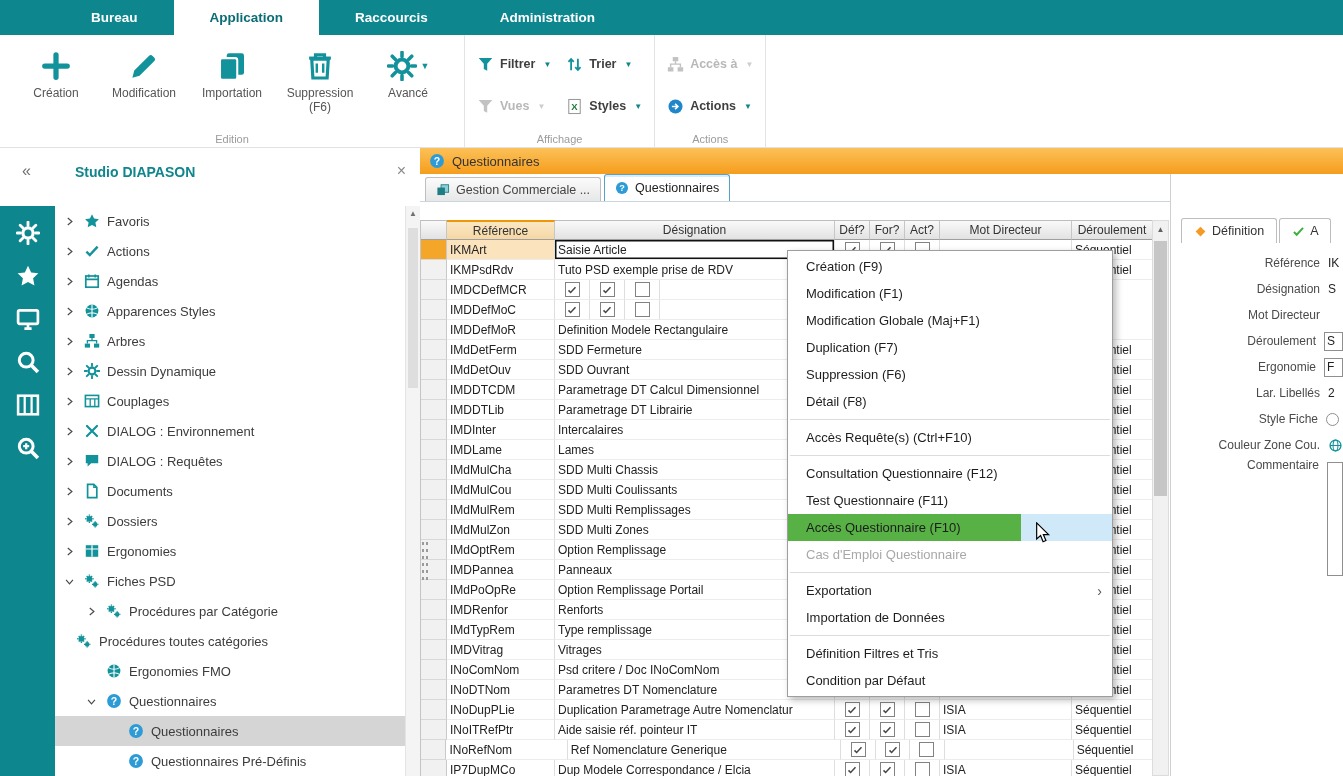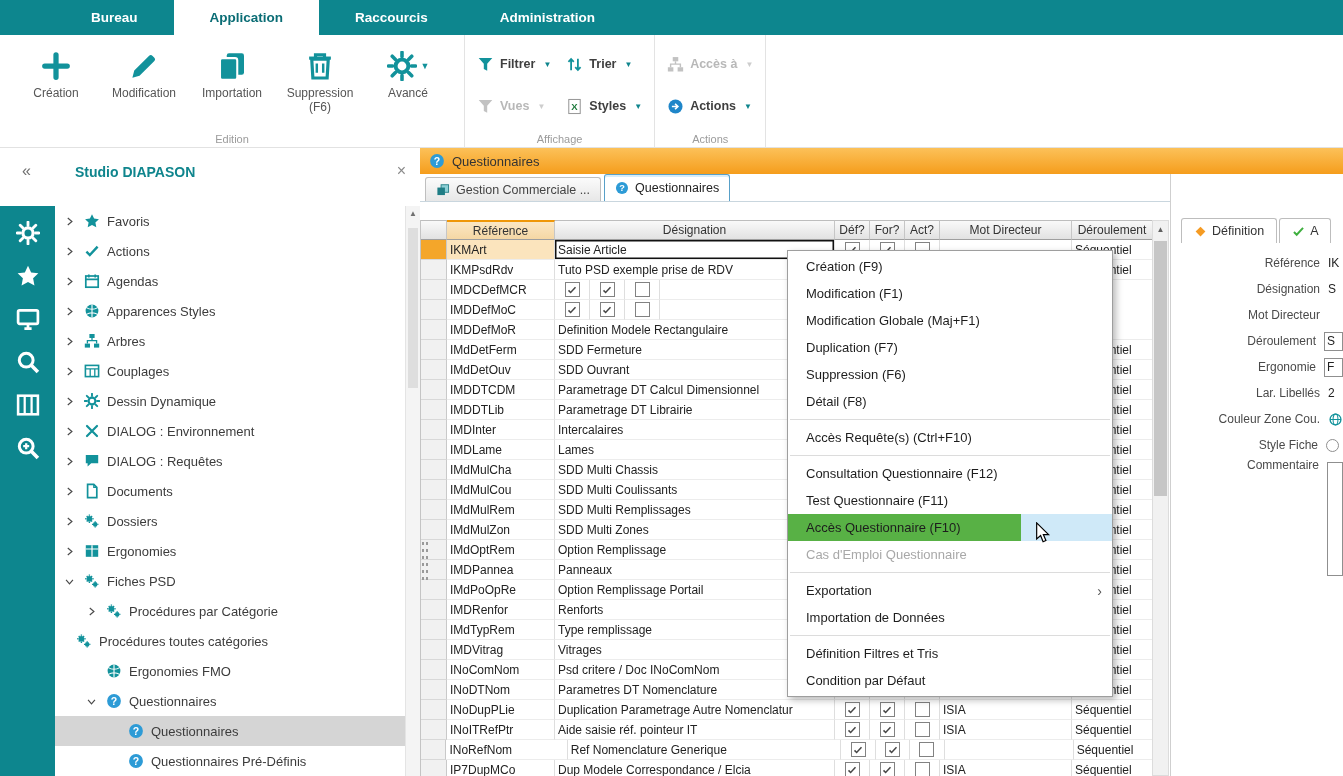--- a/index.html
+++ b/index.html
@@ -387,39 +387,39 @@
      <span>Arbres</span>
    </div>
       <div class="tree-row" style="padding-left:8px">
      <span class="chev collapsed">
           <svg width="11" height="11" viewBox="0 0 16 16">
             <path d="M5.5 3l6 5-6 5" fill="none" stroke="#4a4a4a" stroke-width="1.7"></path>
           </svg>
         </span>
      <span class="tree-ic">
           <svg width="16" height="16" viewBox="0 0 16 16" aria-hidden="true">
-            <rect x="1.4" y="2.4" width="13.2" height="11.2" fill="none" stroke="#12929b" stroke-width="1.6"></rect>
-            <path d="M1.4 5.8h13.2M6.2 5.8v7.8M10.8 5.8v7.8" stroke="#12929b" stroke-width="1.3"></path>
-          </svg>
-        </span>
-     <span>Couplages</span>
+            <circle cx="8" cy="8" r="3.4" fill="none" stroke="#12929b" stroke-width="2.1"></circle>
+            <path d="M8 .7V3M8 13v2.3M.7 8H3M13 8h2.3M2.8 2.8l1.7 1.7M11.5 11.5l1.7 1.7M13.2 2.8l-1.7 1.7M2.8 13.2l1.7-1.7" stroke="#12929b" stroke-width="1.9" stroke-linecap="round"></path>
+          </svg>
+        </span>
+     <span>Dessin Dynamique</span>
    </div>
       <div class="tree-row" style="padding-left:8px">
      <span class="chev collapsed">
           <svg width="11" height="11" viewBox="0 0 16 16">
             <path d="M5.5 3l6 5-6 5" fill="none" stroke="#4a4a4a" stroke-width="1.7"></path>
           </svg>
         </span>
      <span class="tree-ic">
           <svg width="16" height="16" viewBox="0 0 16 16" aria-hidden="true">
-            <circle cx="8" cy="8" r="3.4" fill="none" stroke="#12929b" stroke-width="2.1"></circle>
-            <path d="M8 .7V3M8 13v2.3M.7 8H3M13 8h2.3M2.8 2.8l1.7 1.7M11.5 11.5l1.7 1.7M13.2 2.8l-1.7 1.7M2.8 13.2l1.7-1.7" stroke="#12929b" stroke-width="1.9" stroke-linecap="round"></path>
-          </svg>
-        </span>
-     <span>Dessin Dynamique</span>
+            <rect x="1.4" y="2.4" width="13.2" height="11.2" fill="none" stroke="#12929b" stroke-width="1.6"></rect>
+            <path d="M1.4 5.8h13.2M6.2 5.8v7.8M10.8 5.8v7.8" stroke="#12929b" stroke-width="1.3"></path>
+          </svg>
+        </span>
+     <span>Couplages</span>
    </div>
       <div class="tree-row" style="padding-left:8px">
      <span class="chev collapsed">
           <svg width="11" height="11" viewBox="0 0 16 16">
             <path d="M5.5 3l6 5-6 5" fill="none" stroke="#4a4a4a" stroke-width="1.7"></path>
           </svg>
         </span>
      <span class="tree-ic">
           <svg width="16" height="16" viewBox="0 0 16 16" aria-hidden="true">
             <path d="M3 3l10 10M13 3L3 13" stroke="#12929b" stroke-width="2.2" stroke-linecap="round"></path>
@@ -1313,34 +1313,34 @@
       </div>
       <div class="rp-row">
             <span class="rp-label">Ergonomie</span>
         <span class="rp-val">F</span>
       </div>
       <div class="rp-row">
             <span class="rp-label">Lar. Libellés</span>
         <span class="rp-text">2</span>
       </div>
       <div class="rp-row">
+            <span class="rp-label">Style Fiche</span>
+        <span class="rp-radio"></span>
+        <span style="width:8px"></span>
+      </div>
+      <div class="rp-row">
             <span class="rp-label">Couleur Zone Cou.</span>
         <span class="rp-icon">
           <svg width="15" height="15" viewBox="0 0 16 16" aria-hidden="true">
             <circle cx="8" cy="8" r="5.8" fill="none" stroke="#12929b" stroke-width="1.4"></circle>
             <ellipse cx="8" cy="8" rx="2.6" ry="5.8" fill="none" stroke="#12929b" stroke-width="1.1"></ellipse>
             <path d="M2.2 8h11.6" stroke="#12929b" stroke-width="1.1"></path>
           </svg>
         </span>
       </div>
-      <div class="rp-row">
-            <span class="rp-label">Style Fiche</span>
-        <span class="rp-radio"></span>
-        <span style="width:8px"></span>
-      </div>
       <div class="rp-row top">
             <span class="rp-label">Commentaire</span>
         <span class="rp-area"></span>
       </div>
     </div>
 </div>
 
 <div class="ctxmenu" id="ctxmenu">
     <div class="ctx-item">
     <span>Création (F9)</span>

